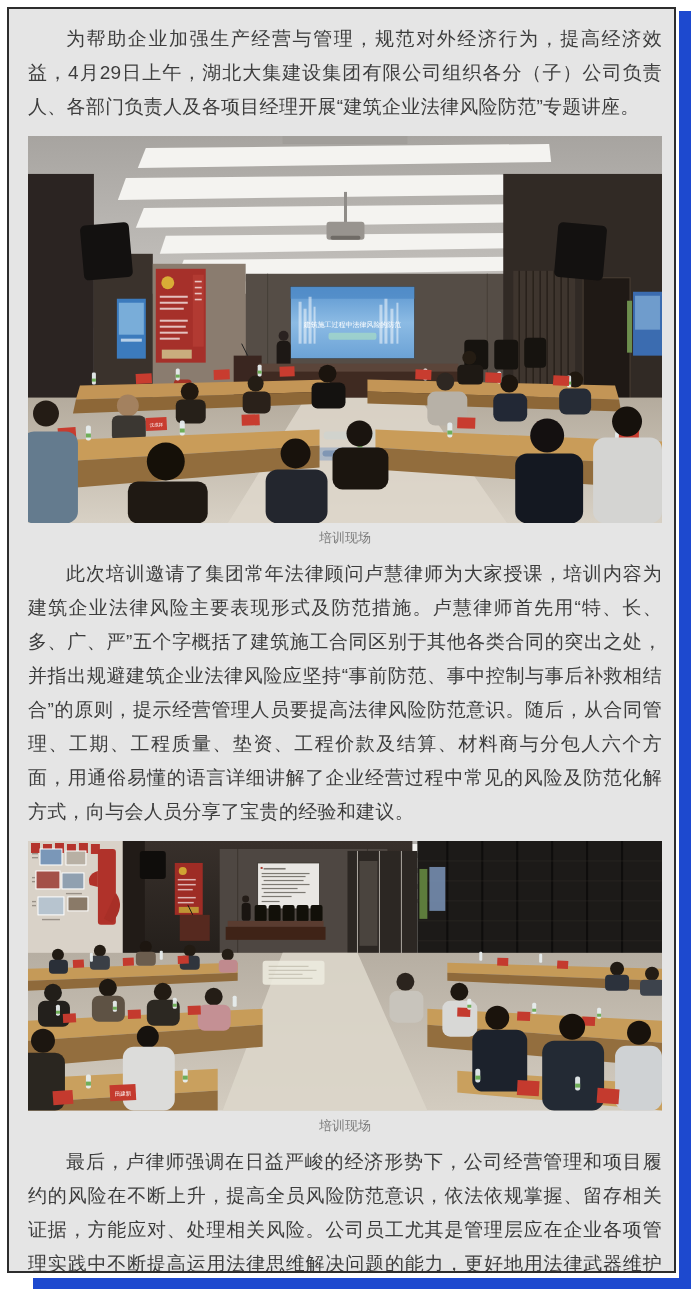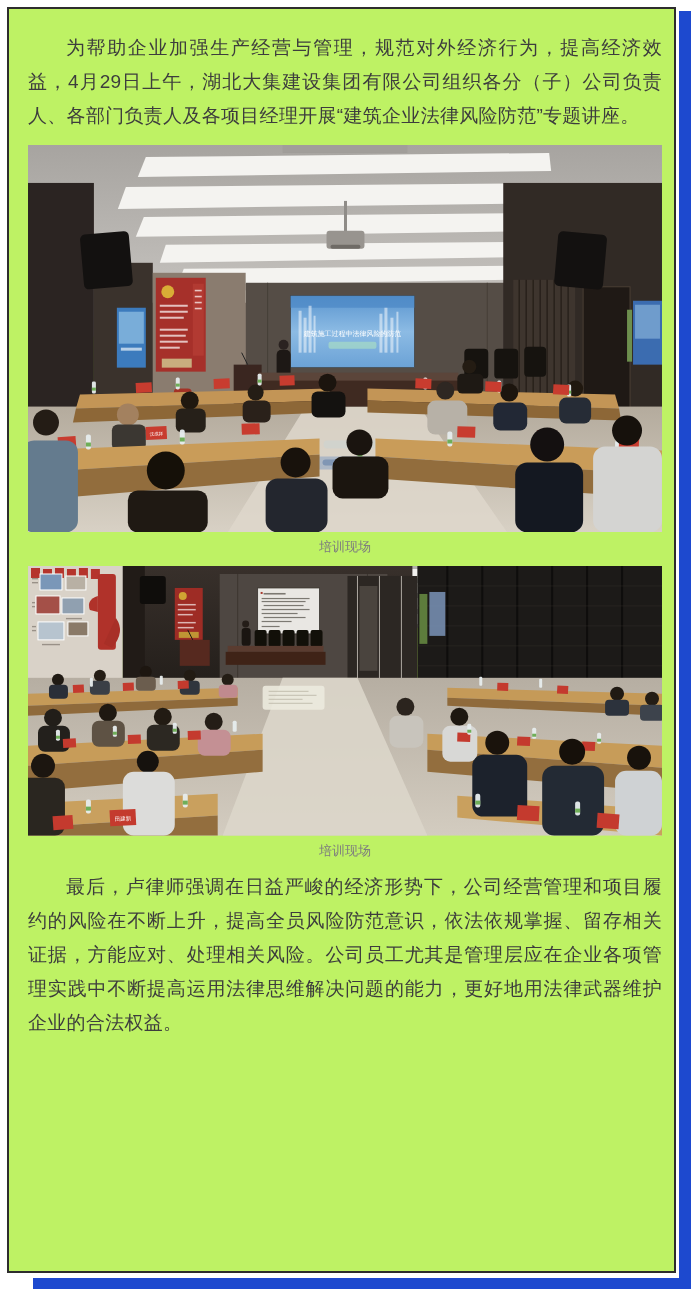--- a/index.html
+++ b/index.html
@@ -5,22 +5,22 @@
   html,body{margin:0;padding:0;}
   body{
     width:691px;height:1289px;position:relative;background:#ffffff;
     font-family:"Liberation Sans","DejaVu Sans",sans-serif;overflow:hidden;
   }
   .accent-bar{position:absolute;background:#1d49cf;}
   .accent-right{left:679px;top:11px;width:12px;height:1278px;}
   .accent-bottom{left:33px;top:1278px;width:658px;height:11px;}
   .card{
     position:absolute;left:7px;top:7px;width:669px;height:1266px;
-    box-sizing:border-box;border:2px solid #2d2d2d;background:#bef264;
-    padding:22px 12px 0 19px;overflow:hidden;
+    box-sizing:border-box;border:2px solid #2d2d2d;background:#e5e5e5;
+    padding:13px 12px 0 19px;overflow:hidden;
   }
   .body-text{
     margin:0 0 12px;font-size:19px;line-height:34px;color:#3d3d3d;
     text-align:justify;text-indent:2em;letter-spacing:0.3px;
   }
   figure.photo-block{margin:6px 0 10px;}
   svg.photo{display:block;width:100%;height:auto;background:#datadata;}
   .caption{
     display:block;text-align:center;font-size:13px;line-height:18px;
     color:#7e7e7e;margin-top:6px;
@@ -271,20 +271,21 @@
           <rect x="305" y="312" width="56" height="42" rx="10" fill="#1b150f"></rect>
         <circle cx="520" cy="300" r="17" fill="#141010"></circle>
           <rect x="488" y="318" width="68" height="70" rx="12" fill="#141821"></rect>
         <circle cx="600" cy="286" r="15" fill="#16110c"></circle>
           <rect x="566" y="302" width="69" height="86" rx="12" fill="#d4d4d2"></rect>
       </g>
     </svg>
     <figcaption class="caption">培训现场</figcaption>
   </figure>
 
+  <p class="body-text">此次培训邀请了集团常年法律顾问卢慧律师为大家授课，培训内容为建筑企业法律风险主要表现形式及防范措施。卢慧律师首先用“特、长、多、广、严”五个字概括了建筑施工合同区别于其他各类合同的突出之处，并指出规避建筑企业法律风险应坚持“事前防范、事中控制与事后补救相结合”的原则，提示经营管理人员要提高法律风险防范意识。随后，从合同管理、工期、工程质量、垫资、工程价款及结算、材料商与分包人六个方面，用通俗易懂的语言详细讲解了企业经营过程中常见的风险及防范化解方式，向与会人员分享了宝贵的经验和建议。</p>
 
   <figure class="photo-block">
     <svg class="photo" viewBox="0 0 635 270" xmlns="http://www.w3.org/2000/svg">
       <defs>
         <linearGradient id="p2floor" x1="0" y1="0" x2="0" y2="1">
           <stop offset="0" stop-color="#b6aea2"></stop>
             <stop offset="1" stop-color="#d3ccc0"></stop>
         </linearGradient>
         <linearGradient id="p2wall" x1="0" y1="0" x2="0" y2="1">
           <stop offset="0" stop-color="#38302b"></stop>

